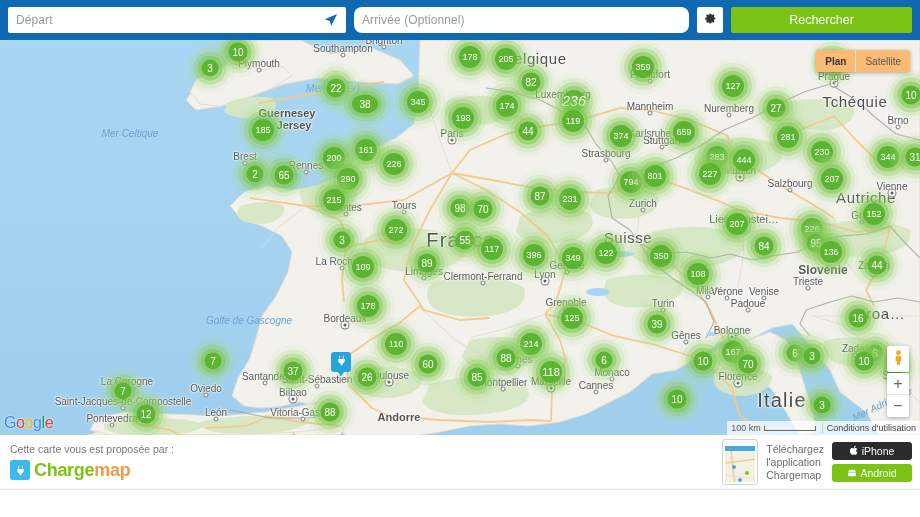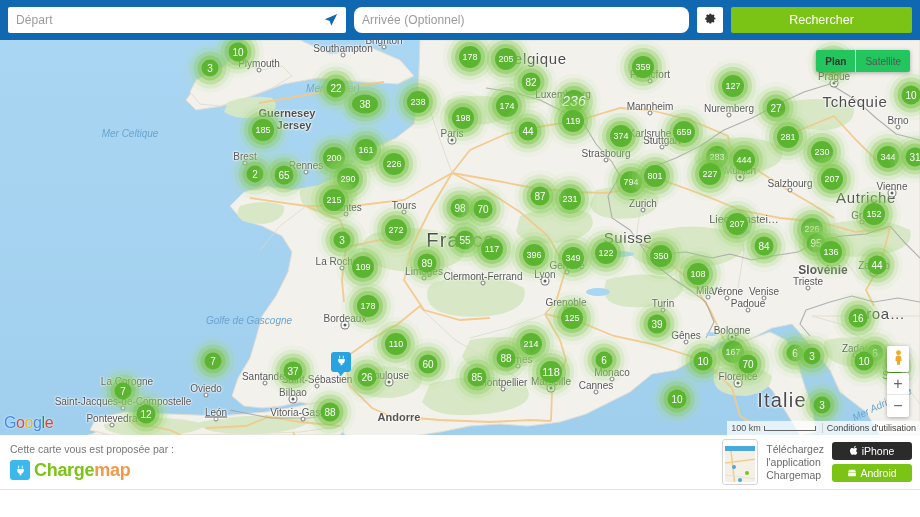--- a/index.html
+++ b/index.html
@@ -135,21 +135,21 @@
     margin-left: -4px;
     border-left: 4px solid transparent;
     border-right: 4px solid transparent;
     border-top: 5px solid #29a3e0;
   }
 
   
   #maptype-control {
     position: absolute; right: 10px; top: 10px;
     height: 22px;
-    background: #22c55e;
+    background: #fdba74;
     border-radius: 2px;
     box-shadow: 0 1px 4px rgba(0,0,0,.3);
     display: flex;
     overflow: hidden;
   }
   .maptype-btn {
     padding: 0 9px;
     height: 22px;
     display: flex; align-items: center;
     font-size: 10px;
@@ -606,37 +606,37 @@
       <div class="mlabel city" style="left: 303px; top: 372px;">Vitoria-Gasteiz</div>
       <div class="citydot" style="left: 317px; top: 346px;"></div>
       <div class="mlabel city" style="left: 317px; top: 339px;">Saint-Sébastien</div>
       <div class="citydot" style="left: 127px; top: 348px;"></div>
       <div class="mlabel city" style="left: 127px; top: 341px;">La Corogne</div>
       <div class="citydot" style="left: 123px; top: 368px;"></div>
       <div class="mlabel city" style="left: 123px; top: 361px;">Saint-Jacques-de-Compostelle</div>
       <div class="citydot" style="left: 112px; top: 385px;"></div>
       <div class="mlabel city" style="left: 112px; top: 378px;">Pontevedra</div>
       <div class="citydot" style="left: 216px; top: 379px;"></div>
-      <div class="mlabel city" style="left: 216px; top: 372px; text-decoration: underline;">León</div>
+      <div class="mlabel city" style="left: 216px; top: 372px;">León</div>
     </div>
 
   <div id="cluster-layer">
       <div class="cluster" style="left: 238px; top: 12px; width: 19px; height: 19px; font-size: 10px;">10</div>
       <div class="cluster" style="left: 210px; top: 28px; width: 17px; height: 17px; font-size: 10px;">3</div>
       <div class="cluster" style="left: 470px; top: 17px; width: 22px; height: 22px; font-size: 9px;">178</div>
       <div class="cluster" style="left: 506px; top: 19px; width: 22px; height: 22px; font-size: 9px;">205</div>
       <div class="cluster" style="left: 643px; top: 27px; width: 22px; height: 22px; font-size: 9px;">359</div>
       <div class="cluster" style="left: 833px; top: 23px; width: 19px; height: 19px; font-size: 10px;">86</div>
       <div class="cluster" style="left: 336px; top: 48px; width: 19px; height: 19px; font-size: 10px;">22</div>
       <div class="cluster" style="left: 531px; top: 42px; width: 19px; height: 19px; font-size: 10px;">82</div>
       <div class="cluster" style="left: 574px; top: 61px; width: 22px; height: 22px; font-size: 14px; font-style: italic;">236</div>
       <div class="cluster" style="left: 733px; top: 46px; width: 22px; height: 22px; font-size: 9px;">127</div>
       <div class="cluster" style="left: 911px; top: 55px; width: 19px; height: 19px; font-size: 10px;">10</div>
       <div class="cluster" style="left: 365px; top: 64px; width: 26px; height: 19px; font-size: 10px;">38</div>
-      <div class="cluster" style="left: 418px; top: 62px; width: 22px; height: 22px; font-size: 9px;">238</div>
+      <div class="cluster" style="left: 418px; top: 62px; width: 22px; height: 22px; font-size: 9px;">345</div>
       <div class="cluster" style="left: 507px; top: 66px; width: 22px; height: 22px; font-size: 9px;">174</div>
       <div class="cluster" style="left: 776px; top: 68px; width: 19px; height: 19px; font-size: 10px;">27</div>
       <div class="cluster" style="left: 463px; top: 78px; width: 22px; height: 22px; font-size: 9px;">198</div>
       <div class="cluster" style="left: 573px; top: 81px; width: 22px; height: 22px; font-size: 9px;">119</div>
       <div class="cluster" style="left: 263px; top: 90px; width: 22px; height: 22px; font-size: 9px;">185</div>
       <div class="cluster" style="left: 528px; top: 91px; width: 19px; height: 19px; font-size: 10px;">44</div>
       <div class="cluster" style="left: 788px; top: 97px; width: 22px; height: 22px; font-size: 9px;">281</div>
       <div class="cluster" style="left: 621px; top: 96px; width: 22px; height: 22px; font-size: 9px;">374</div>
       <div class="cluster" style="left: 684px; top: 92px; width: 22px; height: 22px; font-size: 9px;">659</div>
       <div class="cluster" style="left: 366px; top: 110px; width: 22px; height: 22px; font-size: 9px;">161</div>

